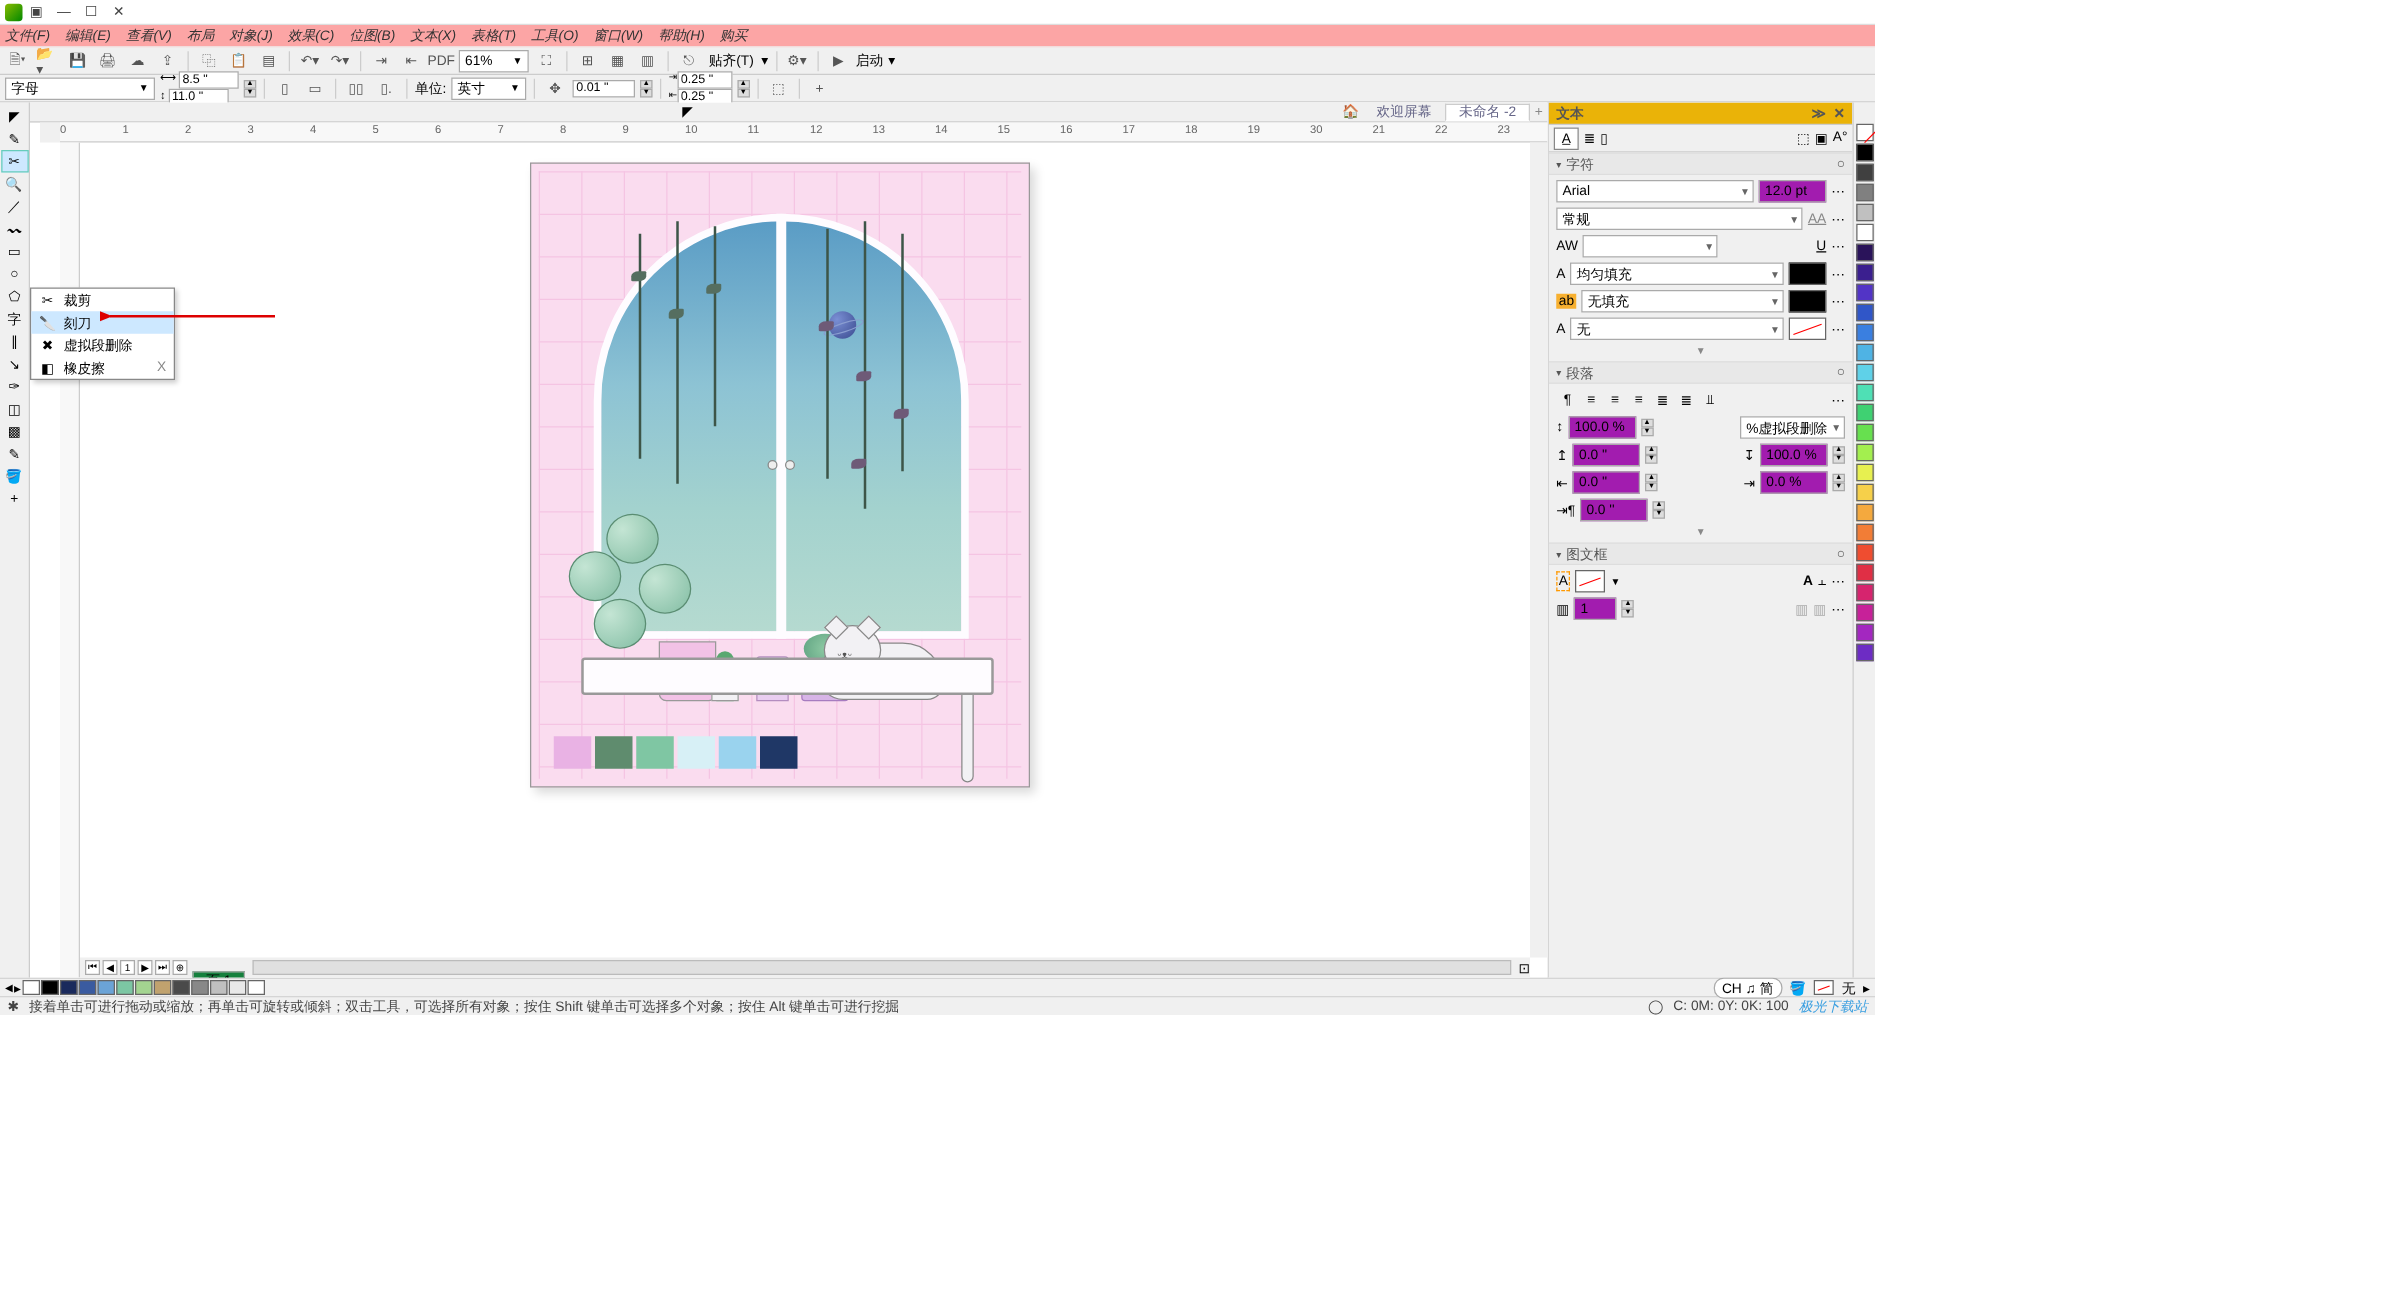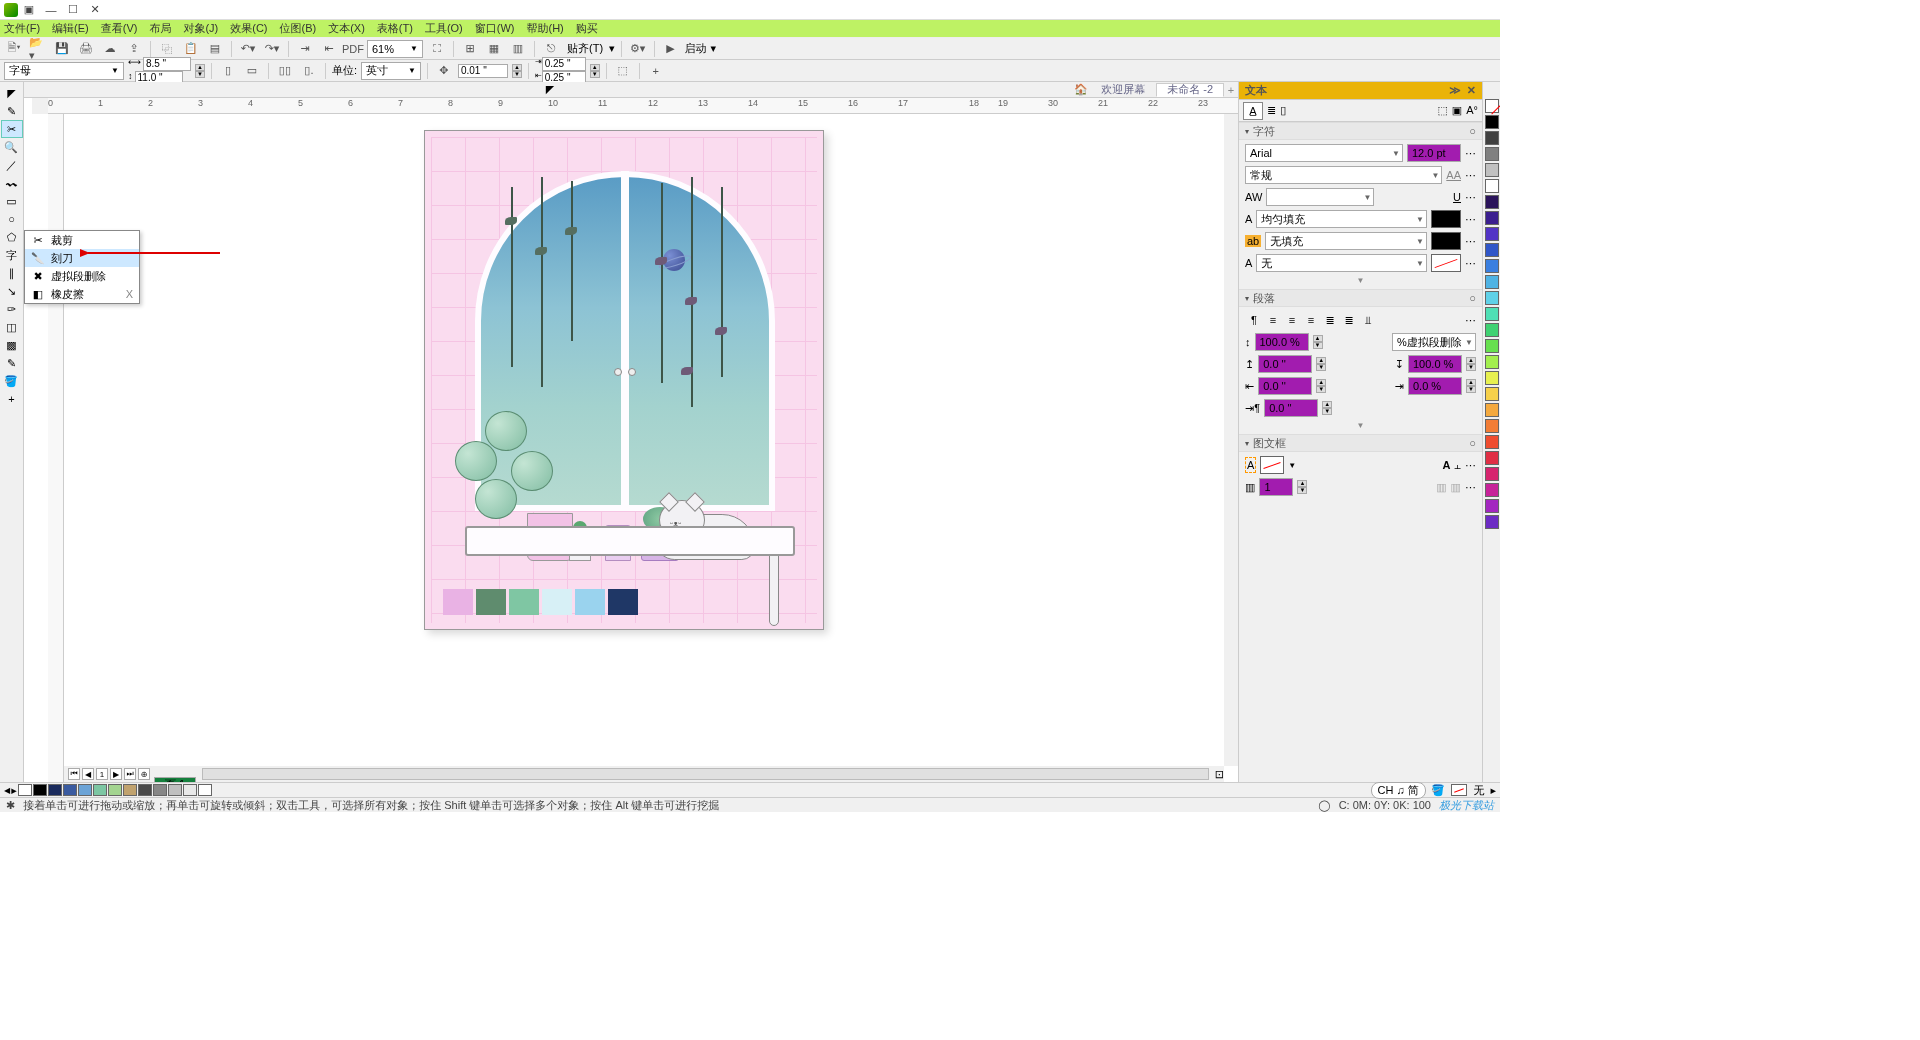--- a/index.html
+++ b/index.html
@@ -3,21 +3,21 @@
 <meta charset="utf-8">
 <style>
 * { margin: 0; padding: 0; box-sizing: border-box; font-family: "Microsoft YaHei", Arial, sans-serif; font-size: 11px; }
 body { background: #fff; overflow: hidden; width: 1500px; height: 812px; position: relative; }
 .titlebar { height: 20px; background: #fff; display: flex; align-items: center; padding: 0 4px; border-bottom: 1px solid #ddd; }
 .titlebar .logo { width: 14px; height: 14px; background: linear-gradient(135deg, #8b0, #080); border-radius: 3px; margin-right: 4px; }
 .titlebar .title { color: #555; flex: 1; }
 .titlebar .winbtns { display: flex; gap: 8px; }
 .titlebar .winbtns span { width: 14px; height: 14px; display: flex; align-items: center; justify-content: center; color: #444; cursor: pointer; }
 
-.menubar { height: 18px; background: #bef264; display: flex; align-items: center; padding: 0 4px; gap: 12px; border-bottom: 1px solid #eee; }
+.menubar { height: 18px; background: #fca5a5; display: flex; align-items: center; padding: 0 4px; gap: 12px; border-bottom: 1px solid #eee; font-style: italic; }
 .menubar span { color: #333; cursor: pointer; font-size: 11px; }
 
 .toolbar1 { height: 22px; background: #f0f0f0; display: flex; align-items: center; padding: 0 4px; gap: 4px; border-bottom: 1px solid #ccc; }
 .tb-btn { width: 20px; height: 18px; display: flex; align-items: center; justify-content: center; background: #f0f0f0; border: 1px solid transparent; cursor: pointer; color: #555; }
 .tb-sep { width: 1px; height: 16px; background: #ccc; margin: 0 2px; }
 .drop-input { height: 18px; border: 1px solid #aaa; background: #fff; padding: 0 4px; display: flex; align-items: center; }
 
 .toolbar2 { height: 22px; background: #f0f0f0; display: flex; align-items: center; padding: 0 4px; gap: 4px; border-bottom: 1px solid #ccc; }
 .dim-input { width: 48px; height: 14px; border: 1px solid #aaa; background: #fff; font-size: 10px; padding: 0 2px; }
 .spinner { width: 10px; display: flex; flex-direction: column; }
@@ -324,21 +324,21 @@
         <span class="ruler-tick" style="left: 400px;">8</span>
         <span class="ruler-tick" style="left: 450px;">9</span>
         <span class="ruler-tick" style="left: 500px;">10</span>
         <span class="ruler-tick" style="left: 550px;">11</span>
         <span class="ruler-tick" style="left: 600px;">12</span>
         <span class="ruler-tick" style="left: 650px;">13</span>
         <span class="ruler-tick" style="left: 700px;">14</span>
         <span class="ruler-tick" style="left: 750px;">15</span>
         <span class="ruler-tick" style="left: 800px;">16</span>
         <span class="ruler-tick" style="left: 850px;">17</span>
-        <span class="ruler-tick" style="left: 900px; margin-left: 21px;">18</span>
+        <span class="ruler-tick" style="left: 900px;">18</span>
         <span class="ruler-tick" style="left: 950px;">19</span>
         <span class="ruler-tick" style="left: 1000px;">30</span>
         <span class="ruler-tick" style="left: 1050px;">21</span>
         <span class="ruler-tick" style="left: 1100px;">22</span>
         <span class="ruler-tick" style="left: 1150px;">23</span>
       </div>
     <div class="ruler-v"></div>
 
     <div class="page-canvas">
       <div class="pink-grid" id="pgrid">

